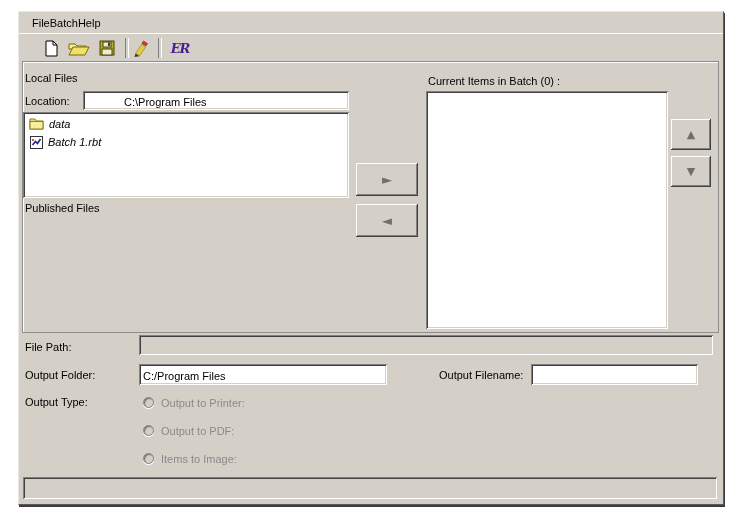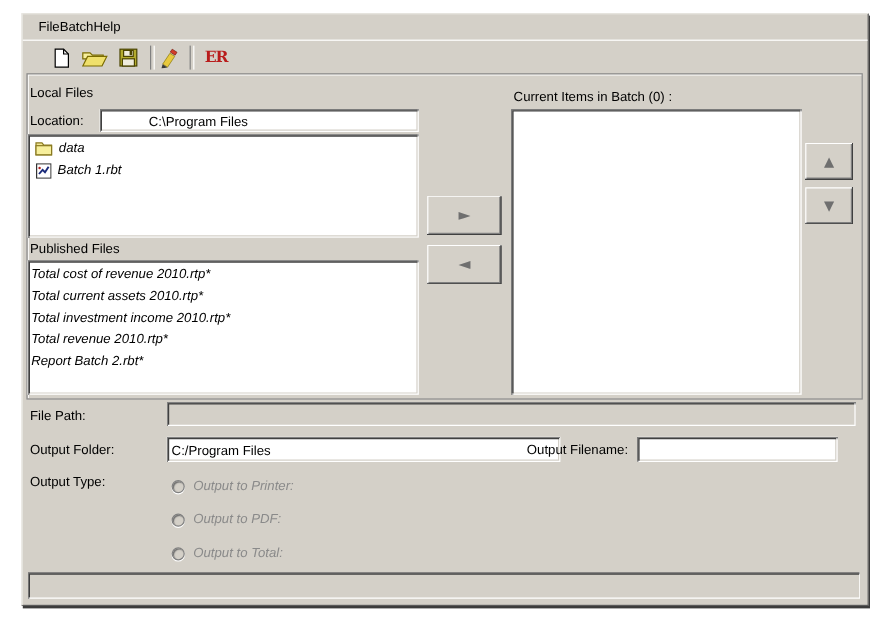--- a/index.html
+++ b/index.html
@@ -10,22 +10,22 @@
           box-shadow:1px 2px 0 #3c3c3c;}
   .abs{position:absolute;}
   .lbl{position:absolute;white-space:nowrap;}
   .menubar{position:absolute;left:0;top:0;width:100%;height:21px;display:flex;align-items:center;
            padding-left:13px;box-sizing:border-box;}
   .menu-item{cursor:default;}
   .toolbar{position:absolute;left:0;top:21px;width:100%;height:28px;
            border-top:1px solid #fff;box-sizing:border-box;}
   .tb-icon{position:absolute;top:5px;width:20px;height:18px;display:flex;align-items:center;justify-content:center;}
   .tb-sep{position:absolute;top:4px;width:2px;height:20px;border-left:1px solid #808080;border-right:1px solid #fff;}
-  .logo-text{font-weight:bold;font-size:13px;font-family:"DejaVu Serif",serif;
-             color:#b91c1c;letter-spacing:-1px;}
+  .logo-text{font-style:italic;font-weight:bold;font-size:13px;font-family:"DejaVu Serif",serif;
+             color:#4c1d95;letter-spacing:-1px;}
   .group-panel{position:absolute;left:3px;top:49px;width:697px;height:272px;
                border:1px solid #8c8c8c;box-shadow:inset 1px 1px 0 #ffffff;box-sizing:border-box;}
   .sunken{background:#ffffff;
           box-shadow:inset 1px 1px 0 #808080,inset -1px -1px 0 #ffffff,
                      inset 2px 2px 0 #404040,inset -2px -2px 0 #d4d0c8;
           box-sizing:border-box;font-style:italic;}
   .sunken-gray{background:#d4d0c8;
           box-shadow:inset 1px 1px 0 #808080,inset -1px -1px 0 #ffffff,
                      inset 2px 2px 0 #404040,inset -2px -2px 0 #d4d0c8;
           box-sizing:border-box;}
@@ -36,21 +36,21 @@
           padding:2px 0 0 4px;box-sizing:border-box;}
   .listbox{position:absolute;overflow:hidden;padding:3px 0 0 0;}
   .list-row{height:18px;display:flex;align-items:center;padding-left:4px;gap:5px;}
   .list-row-text{height:18px;display:flex;align-items:center;padding-left:3px;}
   .btn3d{position:absolute;background:#d4d0c8;border:none;
          box-shadow:inset -1px -1px 0 #404040,inset 1px 1px 0 #ffffff,inset -2px -2px 0 #808080;
          display:flex;align-items:center;justify-content:center;cursor:default;}
   .arrow-glyph{color:#6f6f6f;font-size:13px;line-height:1;font-family:"DejaVu Sans",sans-serif;}
   .arrow-glyph.small{font-size:11px;}
   .disabled-text{color:#8a8a8a;}
-  .radio-row{position:absolute;display:flex;align-items:flex-end;gap:7px;height:14px;font-style:italic;}
+  .radio-row{position:absolute;display:flex;align-items:flex-start;gap:7px;height:14px;}
   .radio-circle{width:11px;height:11px;border-radius:50%;background:#d4d0c8;
                 border:1px solid #808080;box-shadow:inset 1px 1px 1px #6f6f6f,0 1px 0 #fff;box-sizing:border-box;}
   svg{display:block;}
 </style>
 </head>
 <body>
 
 <div id="canvas">
   <div class="window">
 
@@ -117,27 +117,20 @@
             <rect x="0.5" y="0.5" width="12" height="12" fill="#ffffff" stroke="#333"></rect>
             <path d="M2.5 9 l3 -3.5 2 2 3 -4.5" fill="none" stroke="#1a2a7a" stroke-width="1.6"></path>
             <circle cx="3" cy="4" r="1" fill="#b02020"></circle>
           </svg>
         </span>
         <span>Batch 1.rbt</span>
       </div>
     </div>
 
     <span class="lbl" style="left:6px;top:190px;">Published Files</span>
-    <div class="listbox sunken" style="left:4px;top:205px;width:326px;height:112px;">
-      <div class="list-row-text">Total cost of revenue 2010.rtp*</div>
-      <div class="list-row-text">Total current assets 2010.rtp*</div>
-      <div class="list-row-text">Total investment income 2010.rtp*</div>
-      <div class="list-row-text">Total revenue 2010.rtp*</div>
-      <div class="list-row-text">Report Batch 2.rbt*</div>
-    </div>
 
     <span class="lbl" style="left:409px;top:63px;">Current Items in Batch (0) :</span>
     <div class="listbox sunken" style="left:407px;top:79px;width:242px;height:238px;"></div>
 
     <button class="btn3d" style="left:337px;top:151px;width:62px;height:33px;">
       <span class="arrow-glyph">►</span>
     </button>
     <button class="btn3d" style="left:337px;top:192px;width:62px;height:33px;">
       <span class="arrow-glyph">◄</span>
     </button>
@@ -146,36 +139,36 @@
       <span class="arrow-glyph small">▲</span>
     </button>
     <button class="btn3d" style="left:652px;top:144px;width:40px;height:31px;">
       <span class="arrow-glyph small">▼</span>
     </button>
 
     <span class="lbl" style="left:6px;top:329px;">File Path:</span>
     <div class="sunken-gray abs" style="left:120px;top:323px;width:574px;height:20px;"></div>
 
     <span class="lbl" style="left:6px;top:357px;">Output Folder:</span>
-    <input class="field" style="left: 120px; top: 352px; width: 328px; height: 21px;" value="C:/Program Files">
+    <input class="field" style="left: 120px; top: 352px; width: 248px; height: 21px;" value="C:/Program Files">
     <span class="lbl" style="left:420px;top:357px;">Output Filename:</span>
     <input class="field" style="left: 512px; top: 352px; width: 167px; height: 21px;" value="">
 
     <span class="lbl" style="left:6px;top:384px;">Output Type:</span>
     <div class="radio-row" style="left:124px;top:385px;">
       <span class="radio-circle"></span>
       <span class="disabled-text">Output to Printer:</span>
     </div>
     <div class="radio-row" style="left:124px;top:413px;">
       <span class="radio-circle"></span>
       <span class="disabled-text">Output to PDF:</span>
     </div>
     <div class="radio-row" style="left:124px;top:441px;">
       <span class="radio-circle"></span>
-      <span class="disabled-text">Output to Total:</span>
+      <span class="disabled-text">Items to Image:</span>
     </div>
 
     <div class="sunken-gray abs" style="left:4px;top:465px;width:694px;height:22px;">
       <span class="lbl" style="left:6px;top:5px;"></span>
     </div>
 
   </div>
 </div>
 
 </body></html>

